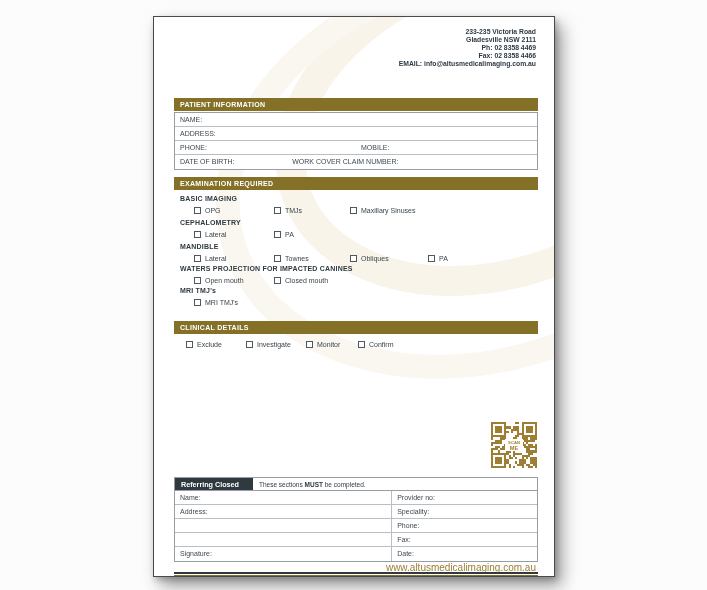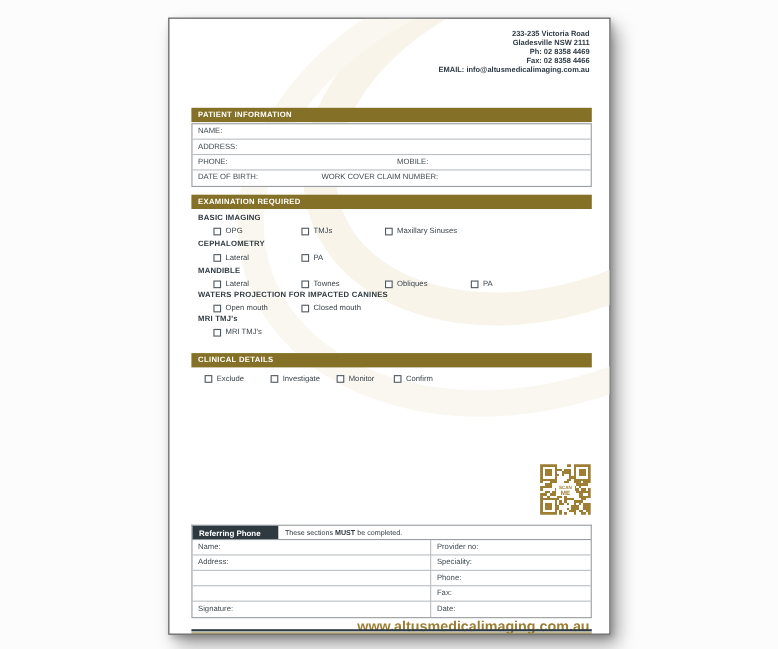--- a/index.html
+++ b/index.html
@@ -43,21 +43,21 @@
   .ref-head { position:absolute; left:20px; top:460px; width:364px; height:13px; border:1px solid #979da2; border-bottom:none; background:#fff; }
   .ref-title { position:absolute; left:0; top:0; width:78px; height:13px; background:#2e3a40; color:#fff; font-size:7.2px; font-weight:bold; line-height:13px; padding-left:6px; }
   .ref-note { position:absolute; left:84px; top:0; height:13px; line-height:13px; font-size:6.5px; color:#2f3a40; }
   .rtable { position:absolute; left:20px; top:473px; width:364px; border:1px solid #979da2; background:#fff; }
   .rrow { position:relative; height:14px; border-bottom:1px solid #b9bec2; font-size:7px; color:#3e4950; }
   .rrow:last-child { border-bottom:none; }
   .rcell-l { position:absolute; left:0; top:0; width:60%; height:14px; line-height:14px; padding-left:5px; border-right:1px solid #b9bec2; }
   .rcell-r { position:absolute; left:60%; top:0; right:0; height:14px; line-height:14px; padding-left:5px; }
 
   
-  .website { position:absolute; right:18px; top:545px; font-size:13px; font-weight:bold; color:#9c7e33; }
+  .website { position:absolute; right:18px; top:545px; font-size:10px; font-weight:normal; color:#9c7e33; }
   .foot-line { position:absolute; left:20px; top:555px; width:364px; height:1.5px; background:#2e3a42; }
   .foot-bar { position:absolute; left:20px; top:558px; width:364px; height:5.5px; background:#847026; }
 </style>
 </head>
 <body>
 
 <div class="page">
 
   <svg class="watermark" viewBox="0 0 402 561">
     <g fill="none">
@@ -337,21 +337,21 @@
           <path d="M0 14h7v7h-7z M1 15v5h5v-5z" fill-rule="evenodd"></path>
           <rect x="2" y="16" width="3" height="3"></rect>
         </g>
       <rect x="6.6" y="7.6" width="7.8" height="5.8" fill="#ffffff"></rect>
       <text x="10.5" y="10.1" text-anchor="middle" font-family="Liberation Sans, sans-serif" font-size="1.9" font-weight="bold" fill="#9d7e33">SCAN</text>
       <text x="10.5" y="12.7" text-anchor="middle" font-family="Liberation Sans, sans-serif" font-size="2.6" font-weight="bold" fill="#9d7e33">ME</text>
     </svg>
   </div>
 
   <div class="ref-head">
-    <div class="ref-title">Referring Phone</div>
+    <div class="ref-title">Referring Closed</div>
     <div class="ref-note"><span>These sections </span><b>MUST</b><span> be completed.</span></div>
   </div>
   <div class="rtable">
     <div class="rrow">
       <div class="rcell-l">Name:</div>
       <div class="rcell-r">Provider no:</div>
     </div>
     <div class="rrow">
       <div class="rcell-l">Address:</div>
       <div class="rcell-r">Speciality:</div>

